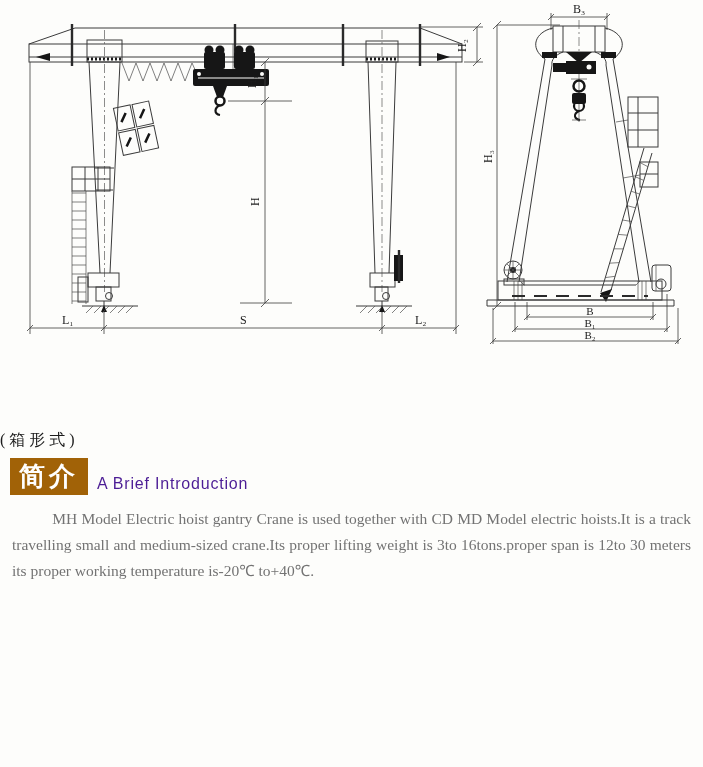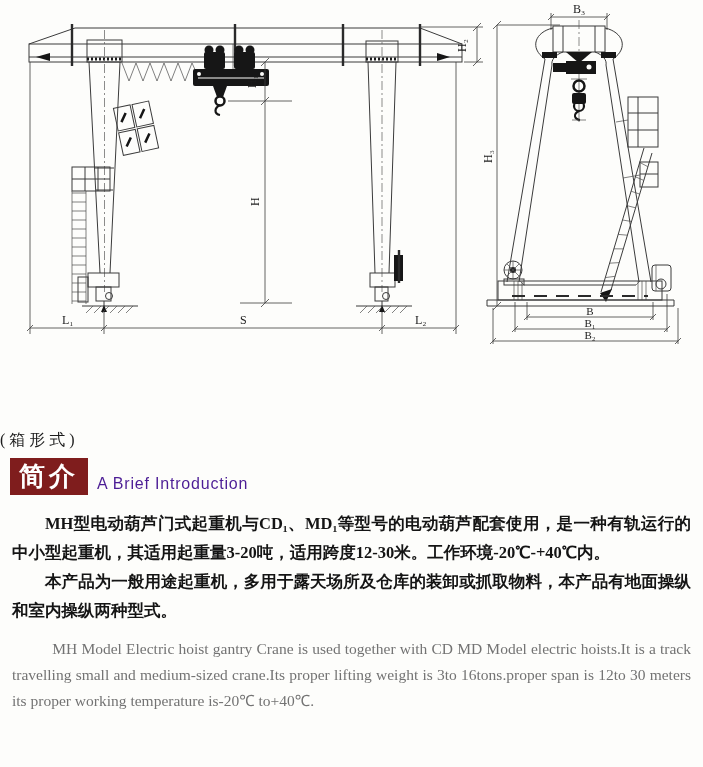--- a/index.html
+++ b/index.html
@@ -17,21 +17,21 @@
   svg .dash{stroke:#5a5a5a;stroke-width:.7;fill:none;stroke-dasharray:9 3 2 3;}
   svg .dim{stroke:#3d3d3d;stroke-width:.8;fill:none;}
   svg .dim-label{font-family:"Liberation Serif",serif;font-size:12px;fill:#1b1b1b;}
   svg .dim-label.small{font-size:11px;}
   .caption{
     margin-top:80px;text-align:left;font-size:16px;color:#1b1b1b;
     letter-spacing:4px;font-weight:500;
   }
   .intro-row{display:flex;align-items:flex-end;margin:6px 0 0 10px;height:38px;}
   .badge{
-    display:inline-block;background:#7f1d1d;color:#ffffff;
+    display:inline-block;background:#a16207;color:#ffffff;
     font-family:"Liberation Sans",sans-serif;font-weight:bold;
     font-size:26px;line-height:34px;padding:1px 9px 2px 9px;letter-spacing:4px;
   }
   .intro-title{
     margin-left:9px;color:#4c1d95;font-family:"Liberation Sans",sans-serif;
     font-size:16px;letter-spacing:.8px;padding-bottom:2px;
   }
   .zh-block{margin:14px 12px 0 12px;}
   .zh-block p{
     margin:0;font-size:16.5px;font-weight:bold;line-height:29px;
@@ -263,22 +263,18 @@
     </g>
   </svg>
 
   <div class="caption">(箱形式)</div>
 
   <div class="intro-row">
     <span class="badge">简介</span>
     <span class="intro-title">A Brief Introduction</span>
   </div>
 
-  <div class="zh-block">
-    <p>MH型电动葫芦门式起重机与CD₁、MD₁等型号的电动葫芦配套使用，是一种有轨运行的中小型起重机，其适用起重量3-20吨，适用跨度12-30米。工作环境-20℃-+40℃内。</p>
-    <p>本产品为一般用途起重机，多用于露天场所及仓库的装卸或抓取物料，本产品有地面操纵和室内操纵两种型式。</p>
-  </div>
 
   <div class="en-block">
     <p>MH Model Electric hoist gantry Crane is used together with CD MD Model electric hoists.It is a track travelling small and medium-sized crane.Its proper lifting weight is 3to 16tons.proper span is 12to 30 meters its proper working temperature is-20℃ to+40℃.</p>
   </div>
 
 </div>
 
 </body></html>

